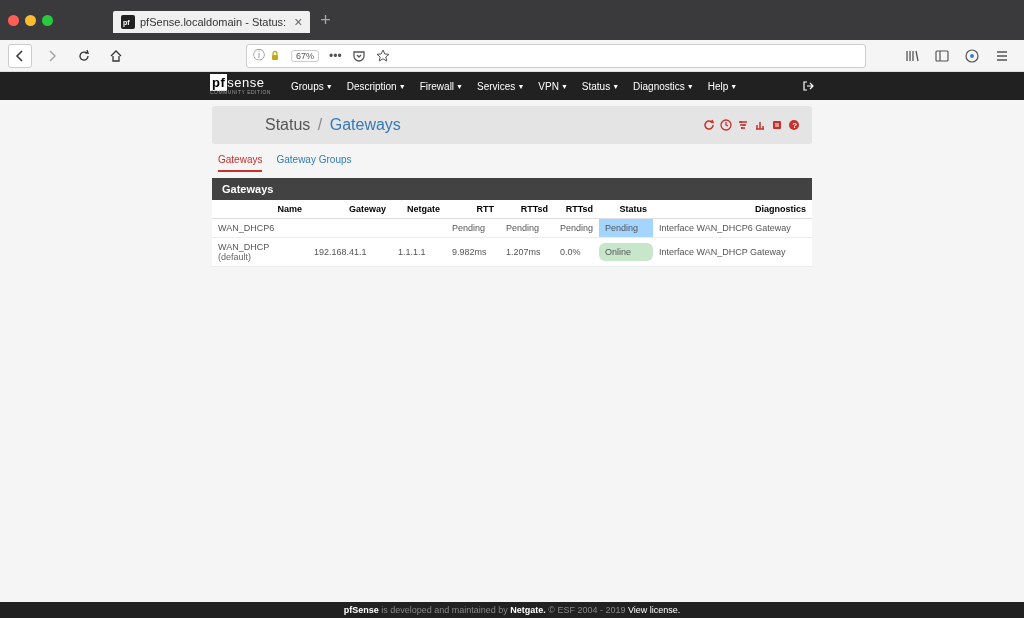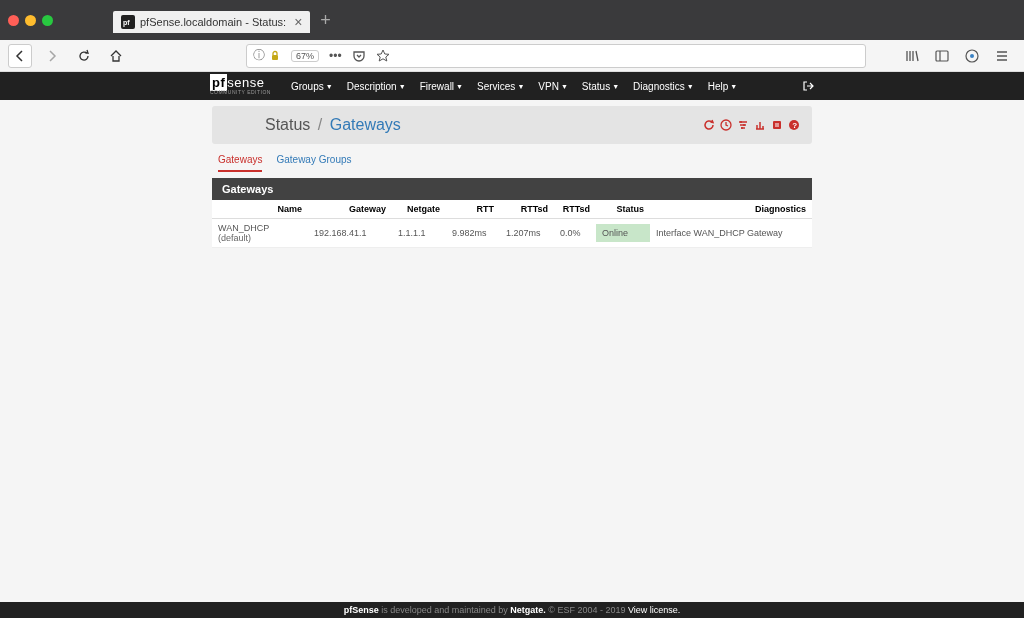--- a/index.html
+++ b/index.html
@@ -53,21 +53,21 @@
     
     .tabs-row { display: flex; gap: 14px; font-size: 10px; margin: 6px 0 6px 6px; }
     .tab-link { color: #337ab7; cursor: pointer; padding-bottom: 5px; }
     .tab-link.active { color: #c9302c; border-bottom: 2px solid #c9302c; }
     
     .panel-header { background: #424242; color: #fff; font-size: 11px; font-weight: bold; padding: 5px 10px; }
     table { width: 100%; border-collapse: collapse; background: #fff; font-size: 9px; }
     thead th { text-align: right; font-weight: bold; padding: 4px 6px; border-bottom: 1px solid #ddd; background: #fff; }
     tbody td { padding: 4px 6px; border-bottom: 1px solid #eee; color: #555; }
     .status-cell { text-align: left; }
-    .status-online { background: #c8e6c9; display: block; padding: 4px 6px; margin: -4px -6px; }
+    .status-online { background: #c8e6c9; display: block; padding: 4px 6px; margin: -4px -6px; border-radius: 6px; }
     .status-pending { background: #a3d5ff; display: block; padding: 4px 6px; margin: -4px -6px; }
     .default-tag { color: #666; }
     
     
     .footer { position: fixed; bottom: 0; left: 0; right: 0; background: #212121; color: #888; text-align: center; font-size: 9px; padding: 3px 0; }
     .footer b { color: #fff; font-weight: bold; }
     .footer .link { color: #fff; }
     
     svg { display: block; }
   </style>
@@ -273,20 +273,32 @@
         <th style="width:9%">Netgate</th>
         <th style="width:9%">RTT</th>
         <th style="width:9%">RTTsd</th>
         <th style="width:7%">RTTsd</th>
         <th style="width:9%">Status</th>
         <th>Diagnostics</th>
       </tr>
     </thead>
     <tbody id="gw-body">
         <tr>
+          <td>WAN_DHCP6 <span class="default-tag"></span></td>
+          <td></td>
+          <td></td>
+          <td>Pending</td>
+          <td>Pending</td>
+          <td>Pending</td>
+          <td class="status-cell">
+            <span class="status-pending">Pending</span>
+          </td>
+          <td>Interface WAN_DHCP6 Gateway</td>
+        </tr>
+        <tr>
           <td>WAN_DHCP <span class="default-tag">(default)</span></td>
           <td>192.168.41.1</td>
           <td>1.1.1.1</td>
           <td>9.982ms</td>
           <td>1.207ms</td>
           <td>0.0%</td>
           <td class="status-cell">
             <span class="status-online">Online</span>
           </td>
           <td>Interface WAN_DHCP Gateway</td>

